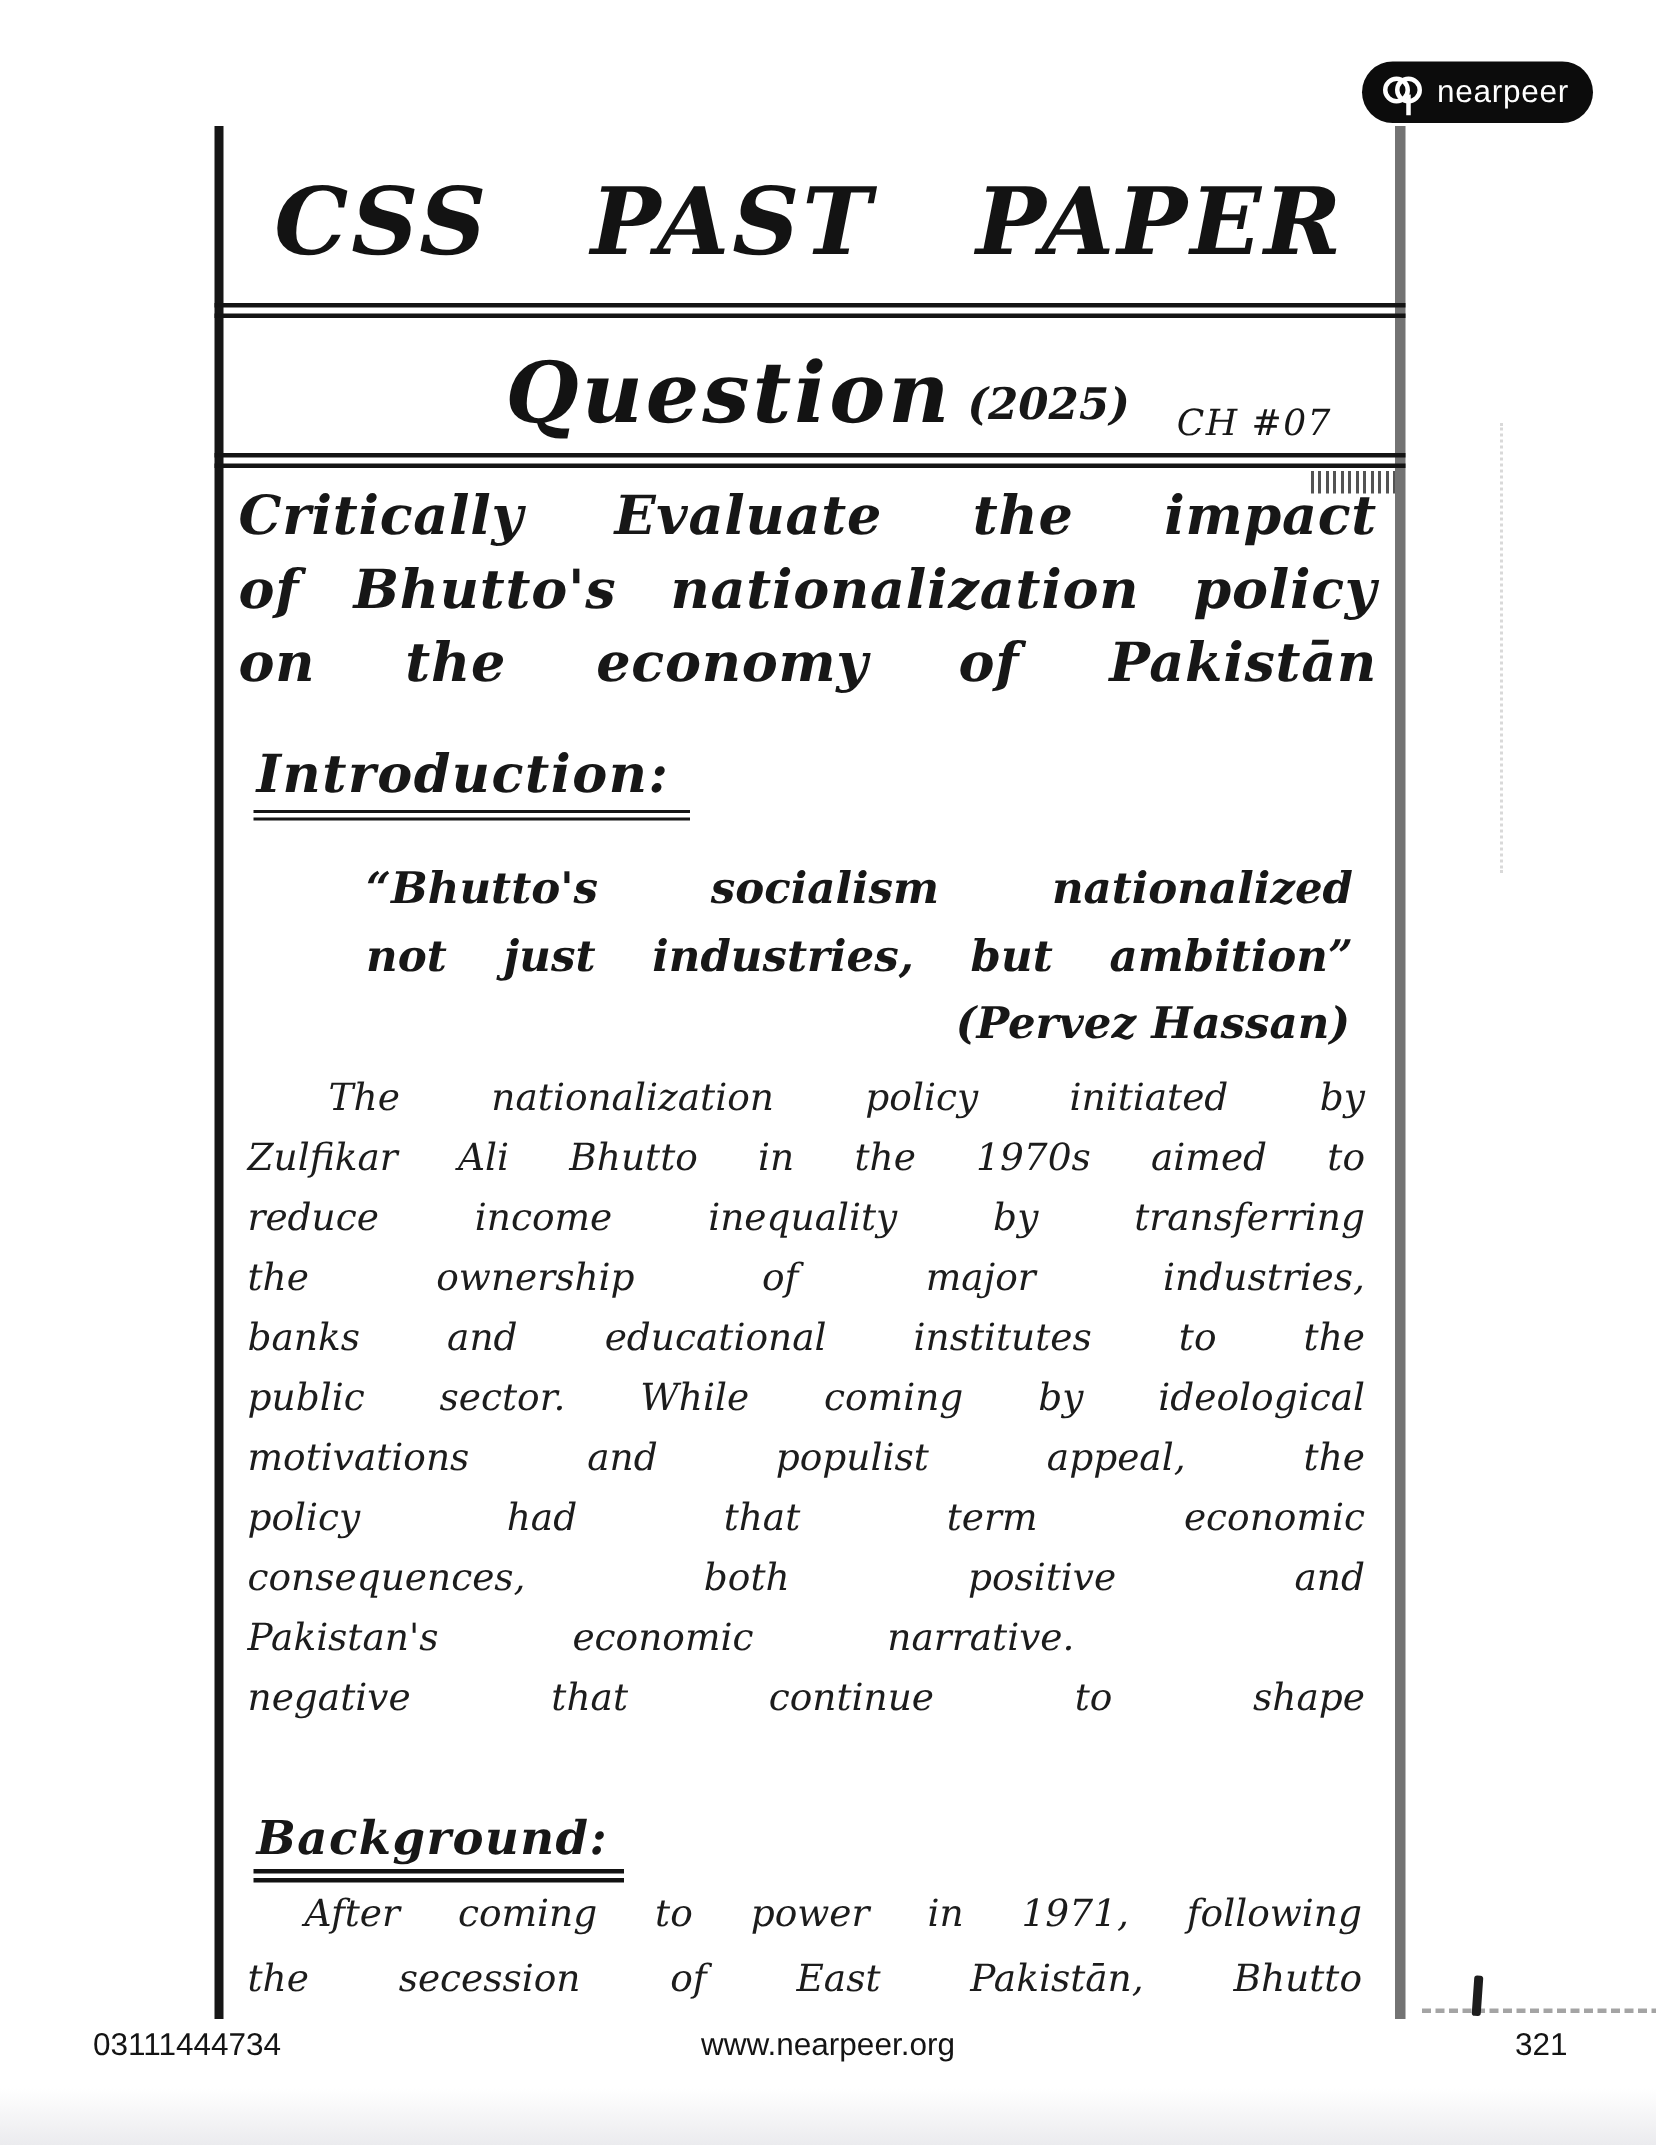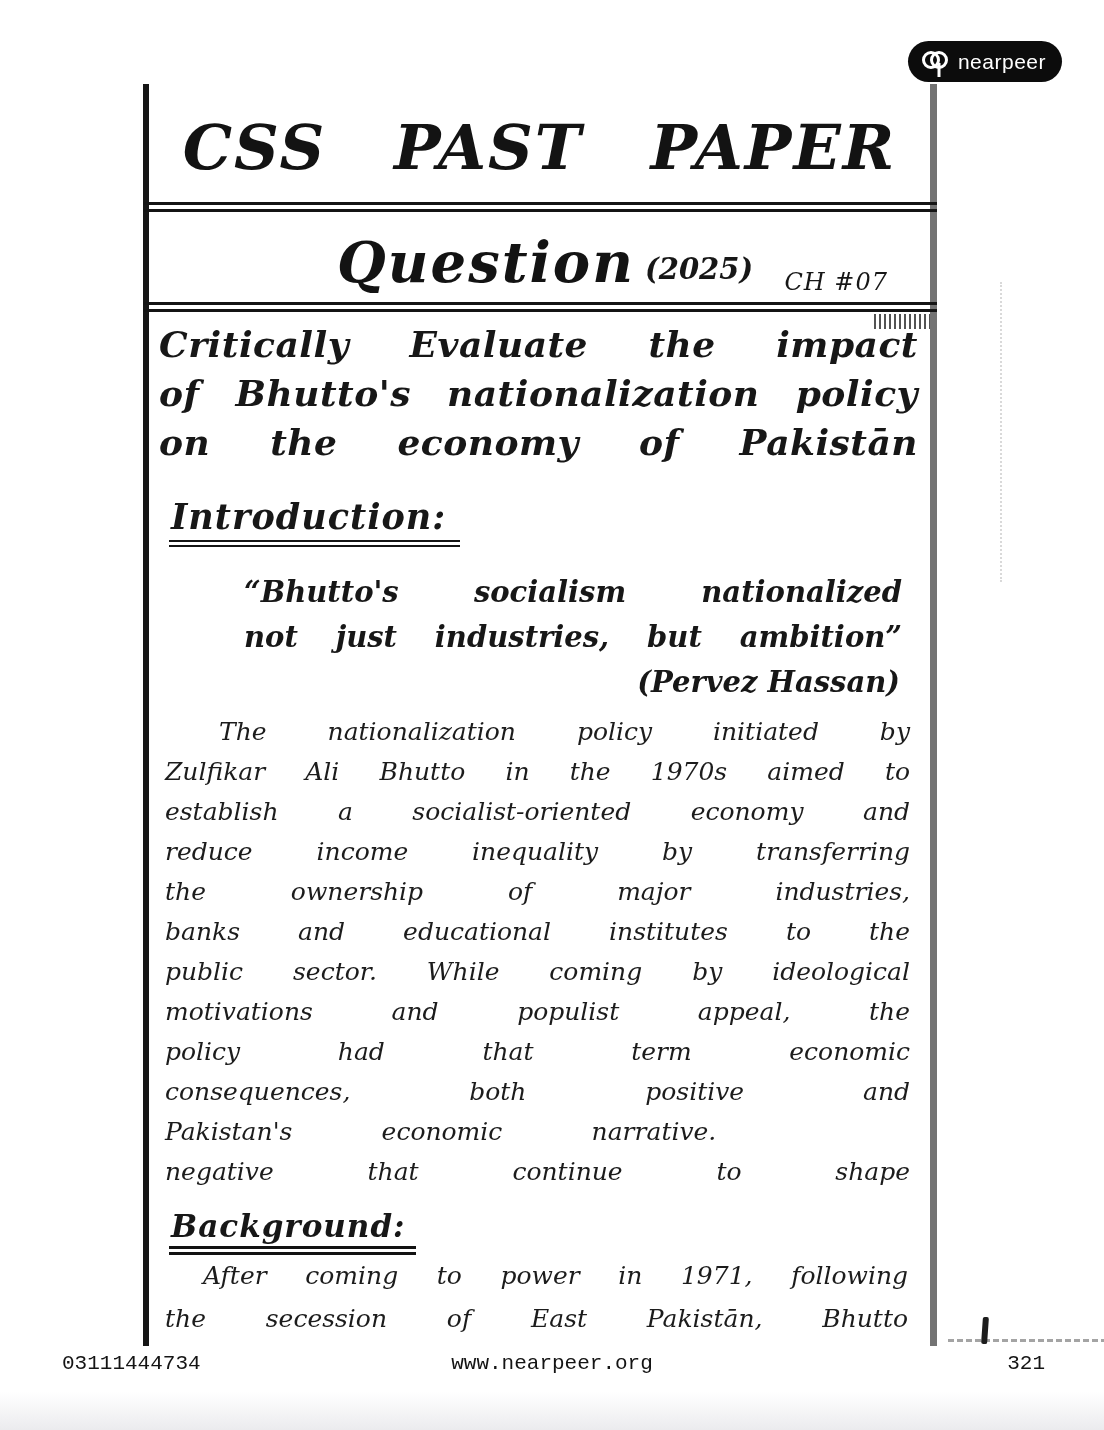--- a/index.html
+++ b/index.html
@@ -95,21 +95,21 @@
     border-top:3px dashed #5a5a5a; opacity:.55;
   }
   .foot-tick {
     position:absolute; top:1317px; left:982px; width:6px; height:27px;
     background:#1d1d1d; border-radius:2px; transform:rotate(4deg);
   }
 
   
   .footer {
     position:absolute; left:0; right:0; top:1352px; height:30px;
-    font-family:Liberation Mono, monospace; font-size:21px; color:#141414;
+    font-family:Liberation Sans, sans-serif; font-size:21px; color:#141414;
   }
   .footer .phone  { position:absolute; left:62px;  top:0; }
   .footer .site   { position:absolute; left:0; right:0; top:0; text-align:center; }
   .footer .pageno { position:absolute; right:59px; top:0; }
 
   .bottom-strip {
     position:absolute; left:0; right:0; bottom:0; height:38px;
     background:linear-gradient(#ffffff, #ebebee);
   }
 </style>
@@ -149,21 +149,20 @@
 
     <div class="quote-box">
       <div class="jline">“Bhutto's socialism nationalized</div>
       <div class="jline">not just industries, but ambition”</div>
       <div class="attr">(Pervez Hassan)</div>
     </div>
 
     <div class="intro-par">
       <div class="jline indent">The nationalization policy initiated by</div>
       <div class="jline">Zulfikar Ali Bhutto in the 1970s aimed to</div>
-      <div class="jline">establish a socialist-oriented economy and</div>
       <div class="jline">reduce income inequality by transferring</div>
       <div class="jline">the ownership of major industries,</div>
       <div class="jline">banks and educational institutes to the</div>
       <div class="jline">public sector. While coming by ideological</div>
       <div class="jline">motivations and populist appeal, the</div>
       <div class="jline">policy had that term economic</div>
       <div class="jline">consequences, both positive and</div>
       <div class="jline short">Pakistan's economic narrative.</div>
       <div class="jline">negative that continue to shape</div>
     </div>

